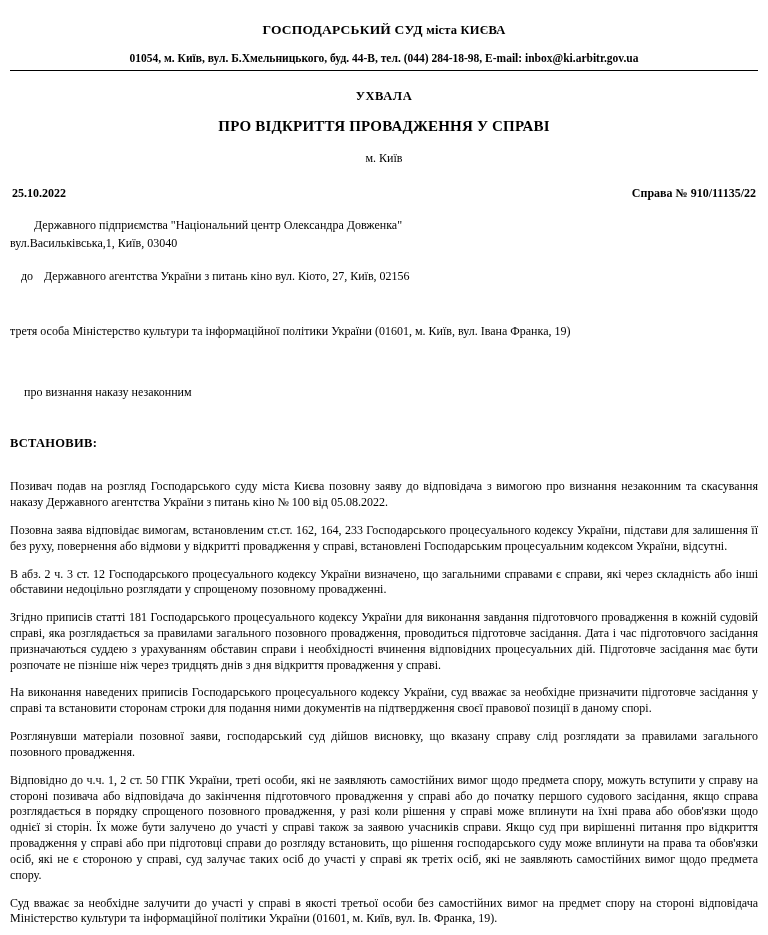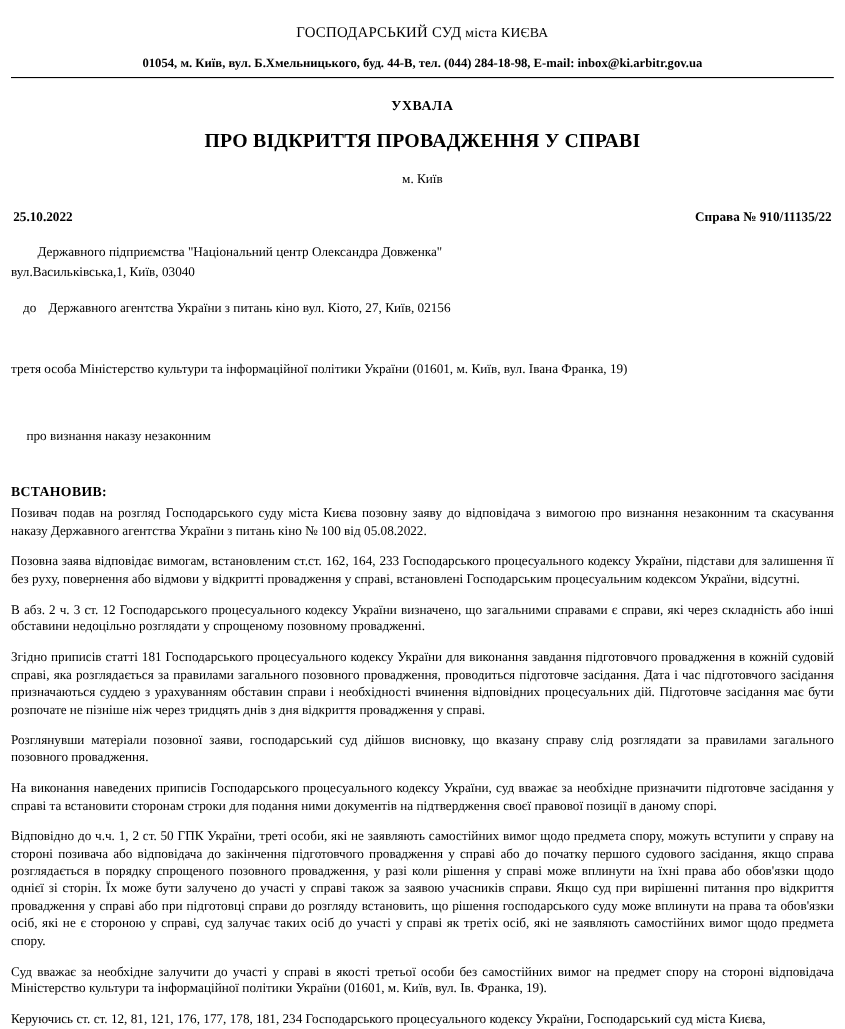--- a/index.html
+++ b/index.html
@@ -15,21 +15,21 @@
   }
   .page {
     width: 768px;
     min-height: 935px;
     box-sizing: border-box;
     padding: 22px 10px 8px 10px;
     position: relative;
   }
   .court-title {
     text-align: center;
-    font-weight: normal;
+    font-weight: bold;
     font-size: 13.5px;
     letter-spacing: 0.2px;
     margin: 0 0 14px 0;
   }
   .court-title .small {
     font-size: 12.5px;
   }
   .address-line {
     text-align: center;
     font-weight: bold;
@@ -44,21 +44,21 @@
   .doc-kind {
     text-align: center;
     font-weight: bold;
     font-size: 12.5px;
     letter-spacing: 0.6px;
     margin: 0 0 14px 0;
   }
   .doc-subject {
     text-align: center;
     font-weight: bold;
-    font-size: 18px;
+    font-size: 15px;
     letter-spacing: 0.2px;
     margin: 0 0 16px 0;
   }
   .city {
     text-align: center;
     font-size: 12px;
     margin: 0 0 20px 0;
     font-family: Liberation Serif, serif;
   }
   .meta-row {
@@ -108,21 +108,21 @@
     margin: 0 0 46px 0;
   }
   .subject-line {
     font-size: 12px;
     margin: 0 0 36px 14px;
   }
   .section-heading {
     font-weight: bold;
     font-size: 12.5px;
     letter-spacing: 0.3px;
-    margin: 0 0 4px 0;
+    margin: 0 0 28px 0;
   }
   p.body {
     font-size: 12px;
     line-height: 1.32;
     text-align: justify;
     margin: 0 0 12px 0;
   }
   p.body.last {
     margin-bottom: 2px;
   }
@@ -166,19 +166,19 @@
   <div class="third-party">третя особа Міністерство культури та інформаційної політики України (01601, м. Київ, вул. Івана Франка, 19)</div>
 
   <div class="subject-line">про  визнання наказу незаконним</div>
 
   <div class="section-heading">ВСТАНОВИВ:</div>
 
   <p class="body">Позивач подав на розгляд Господарського суду міста Києва позовну заяву до відповідача з вимогою про визнання незаконним та скасування наказу Державного агентства України з питань кіно № 100 від 05.08.2022.</p>
   <p class="body">Позовна заява відповідає вимогам, встановленим ст.ст. 162, 164, 233 Господарського процесуального кодексу України, підстави для залишення її без руху, повернення або відмови у відкритті провадження у справі, встановлені Господарським процесуальним кодексом України, відсутні.</p>
   <p class="body">В абз. 2 ч. 3 ст. 12 Господарського процесуального кодексу України визначено, що загальними справами є справи, які через складність або інші обставини недоцільно розглядати у спрощеному позовному провадженні.</p>
   <p class="body">Згідно приписів статті 181 Господарського процесуального кодексу України для виконання завдання підготовчого провадження в кожній судовій справі, яка розглядається за правилами загального позовного провадження, проводиться підготовче засідання. Дата і час підготовчого засідання призначаються суддею з урахуванням обставин справи і необхідності вчинення відповідних процесуальних дій. Підготовче засідання має бути розпочате не пізніше ніж через тридцять днів з дня відкриття провадження у справі.</p>
+  <p class="body">На виконання наведених приписів Господарського процесуального кодексу України, суд вважає за необхідне призначити підготовче засідання у справі та встановити сторонам строки для подання ними документів на підтвердження своєї правової позиції в даному спорі.</p>
   <p class="body">Розглянувши матеріали позовної заяви, господарський суд дійшов висновку, що вказану справу слід розглядати за правилами загального позовного провадження.</p>
-  <p class="body">На виконання наведених приписів Господарського процесуального кодексу України, суд вважає за необхідне призначити підготовче засідання у справі та встановити сторонам строки для подання ними документів на підтвердження своєї правової позиції в даному спорі.</p>
   <p class="body">Відповідно до ч.ч. 1, 2 ст. 50 ГПК України, треті особи, які не заявляють самостійних вимог щодо предмета спору, можуть вступити у справу на стороні позивача або відповідача до закінчення підготовчого провадження у справі або до початку першого судового засідання, якщо справа розглядається в порядку спрощеного позовного провадження, у разі коли рішення у справі може вплинути на їхні права або обов'язки щодо однієї зі сторін. Їх може бути залучено до участі у справі також за заявою учасників справи. Якщо суд при вирішенні питання про відкриття провадження у справі або при підготовці справи до розгляду встановить, що рішення господарського суду може вплинути на права та обов'язки осіб, які не є стороною у справі, суд залучає таких осіб до участі у справі як третіх осіб, які не заявляють самостійних вимог щодо предмета спору.</p>
   <p class="body">Суд вважає за необхідне залучити до участі у справі в якості третьої особи без самостійних вимог на предмет спору на стороні відповідача Міністерство культури та інформаційної політики України (01601, м. Київ, вул. Ів. Франка, 19).</p>
   <p class="body last">Керуючись ст. ст. 12, 81, 121, 176, 177, 178, 181, 234 Господарського процесуального кодексу України, Господарський суд міста Києва,</p>
 
 </div>
 
 </body></html>

